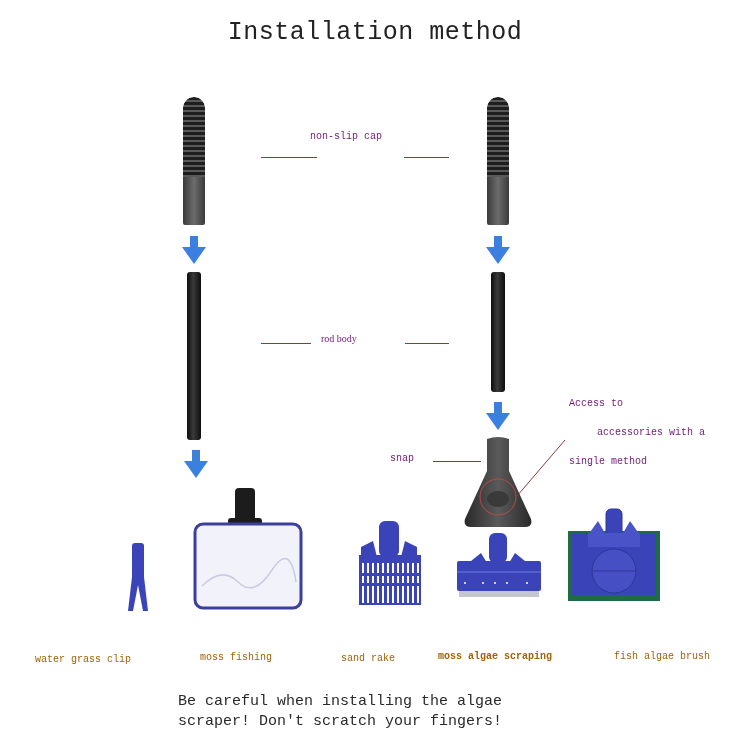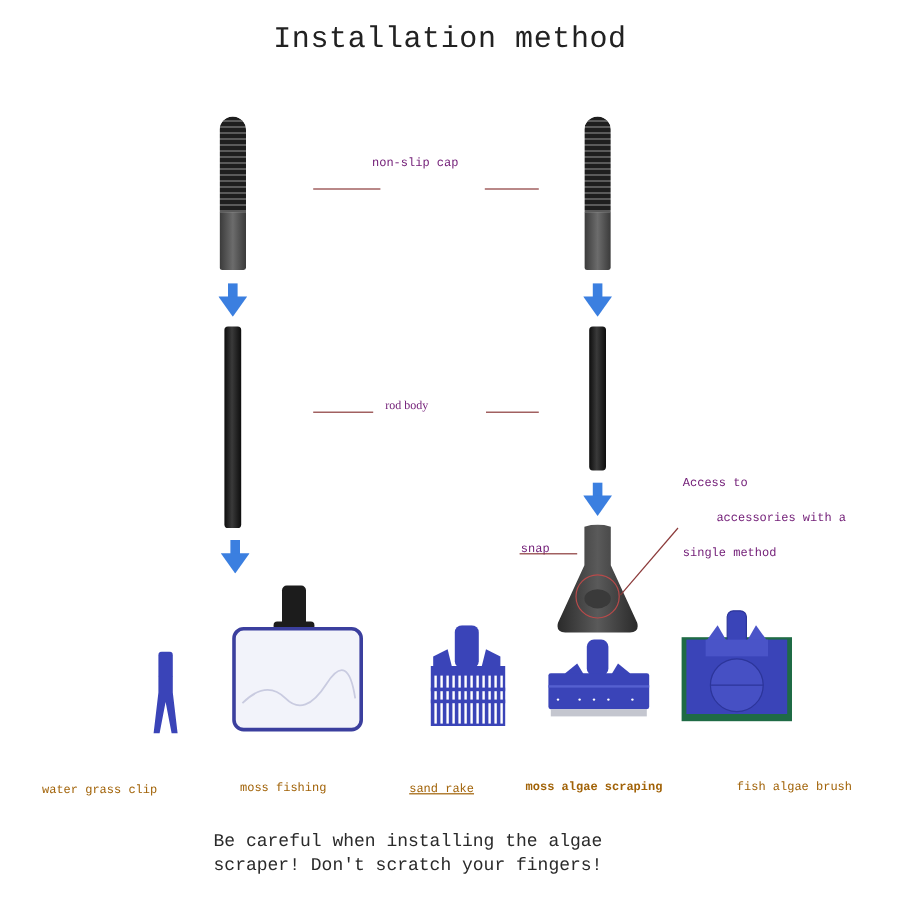--- a/index.html
+++ b/index.html
@@ -65,21 +65,21 @@
 </svg>
 
 <div class="abs label" style="left:310px; top:131px;">non-slip cap</div>
 <div class="abs leader" style="left:261px; top:157px; width:56px;"></div>
 <div class="abs leader" style="left:404px; top:157px; width:45px;"></div>
 
 <div class="abs label" style="left:321px; top:333px;font-family:Liberation Serif, serif;">rod body</div>
 <div class="abs leader" style="left:261px; top:343px; width:50px;"></div>
 <div class="abs leader" style="left:405px; top:343px; width:44px;"></div>
 
-<div class="abs label" style="left:390px; top:453px;margin-left:44px;">snap</div>
+<div class="abs label" style="left:390px; top:453px;">snap</div>
 <div class="abs leader" style="left:433px; top:461px; width:48px;"></div>
 
 <svg class="abs" style="left:515px; top:438px; width:60px; height:60px;" viewBox="0 0 60 60">
   <line x1="2" y1="58" x2="50" y2="2" stroke="#8b3a3a" stroke-width="1"></line>
 </svg>
 <div class="abs label" style="left:569px; top:398px;">Access to</div>
 <div class="abs label" style="left:569px; top:427px;margin-left:28px;">accessories with a</div>
 <div class="abs label" style="left:569px; top:456px;">single method</div>
 
 <svg class="abs" style="left:126px; top:543px; width:24px; height:70px;" viewBox="0 0 24 70">
@@ -139,18 +139,18 @@
   <rect x="40" y="2" width="16" height="30" rx="5" fill="#3a44b8" stroke="#2c359a" stroke-width="1"></rect>
   <polygon points="22,28 32,14 40,28" fill="#4a54c8"></polygon>
   <polygon points="74,28 64,14 56,28" fill="#4a54c8"></polygon>
   <rect x="22" y="26" width="52" height="14" fill="#4a54c8"></rect>
   <circle cx="48" cy="64" r="22" fill="#4650c4" stroke="#2c359a" stroke-width="1"></circle>
   <line x1="26" y1="64" x2="70" y2="64" stroke="#2c359a" stroke-width="1"></line>
 </svg>
 
 <div class="abs caption" style="left:35px; top:654px;">water grass clip</div>
 <div class="abs caption" style="left:200px; top:652px;">moss fishing</div>
-<div class="abs caption" style="left:341px; top:653px;text-decoration:underline;">sand rake</div>
+<div class="abs caption" style="left:341px; top:653px;">sand rake</div>
 <div class="abs caption" style="left:438px; top:651px;font-weight:bold;">moss algae scraping</div>
 <div class="abs caption" style="left:614px; top:651px;">fish algae brush</div>
 
 <div class="abs note" style="top:693px;">Be careful when installing the algae</div>
 <div class="abs note" style="top:713px;">scraper! Don't scratch your fingers!</div>
 
 </body></html>

